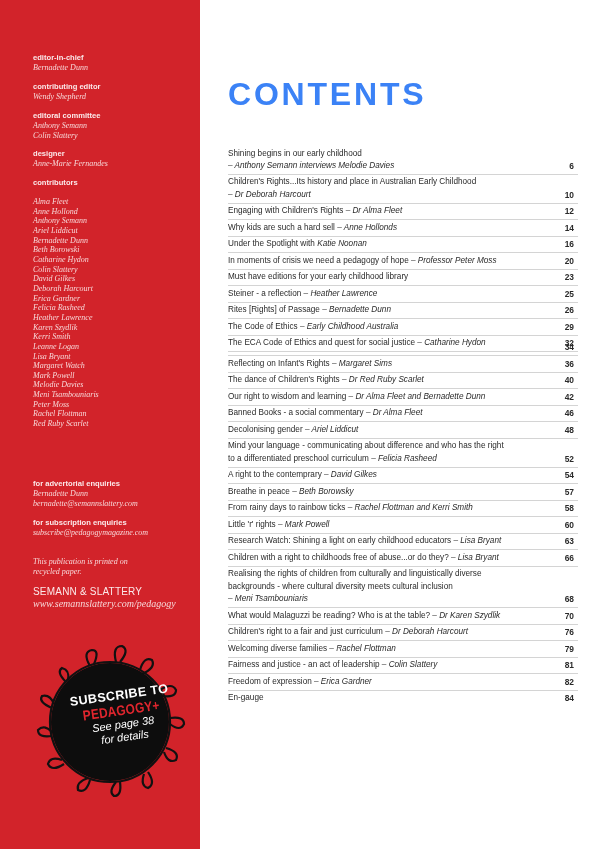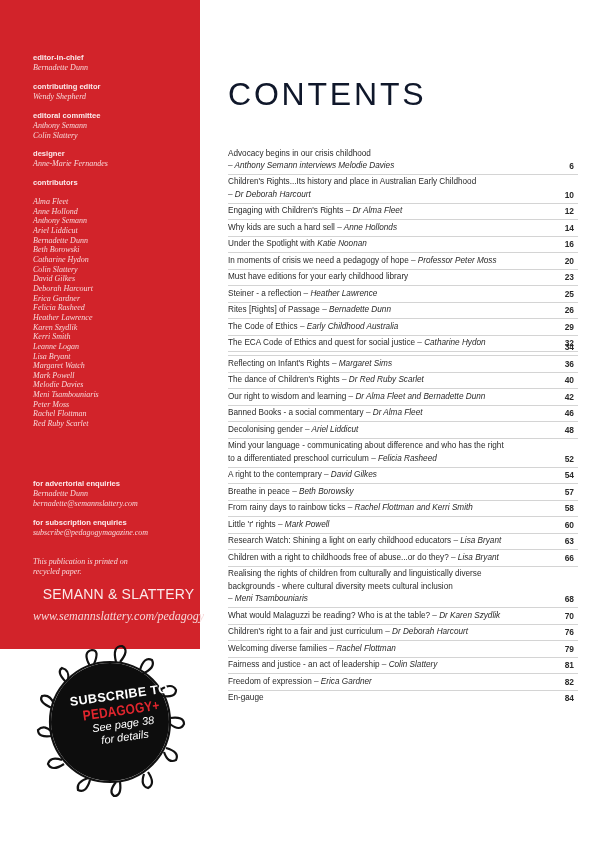--- a/index.html
+++ b/index.html
@@ -2,46 +2,46 @@
 <html><head>
 <meta charset="utf-8">
 <style>
   html, body { margin: 0; padding: 0; }
   body {
     width: 600px; height: 849px; position: relative; overflow: hidden;
     background: #ffffff;
     font-family: "Liberation Sans", sans-serif;
   }
   .sidebar {
-    position: absolute; left: 0; top: 0; width: 200px; height: 649px;
+    position: absolute; left: 0; top: 0; width: 200px; height: 849px;
     background: #d2232a;
     color: #f7dadb;
     font-family: "Liberation Serif", serif;
   }
   .sb-block { position: absolute; left: 33px; }
   .sb-head { font-family: "Liberation Sans", sans-serif; font-weight: bold; font-size: 7.6px; color: #fbe9ea; line-height: 10px; }
   .sb-line { font-size: 8px; line-height: 9.7px; color: #f7d7d8; font-style: italic; }
   .sb-contrib .sb-line { line-height: 9.65px; }
-  .brand { font-family: "Liberation Sans", sans-serif; font-size: 14px; letter-spacing: 0.2px; color: #fbe9ea; text-align: center; }
-  .brand-url { font-size: 12px; color: #f7d7d8; margin-top: 10px; }
+  .brand { font-family: "Liberation Sans", sans-serif; font-size: 10px; letter-spacing: 0.2px; color: #fbe9ea; }
+  .brand-url { font-size: 10px; color: #f7d7d8; margin-top: 2px; }
 
   .badge { position: absolute; left: 30px; top: 640px; width: 160px; height: 160px; }
   .badge-text {
     position: absolute; left: 62px; top: 688px; width: 120px; text-align: center;
     transform: rotate(-8deg); transform-origin: center;
     color: #fff;
   }
   .badge-t1 { font-family: "Liberation Sans", sans-serif; font-weight: bold; font-size: 12.5px; letter-spacing: 0.4px; }
   .badge-t2 { font-family: "Liberation Sans", sans-serif; font-weight: bold; font-size: 14px; color: #e0262e; letter-spacing: 0.2px; transform: scaleX(0.85); }
   .badge-t3 { font-family: "Liberation Sans", sans-serif; font-style: italic; font-size: 11px; line-height: 13px; }
 
   .title {
     position: absolute; left: 228px; top: 76px;
-    font-family: "Liberation Sans", sans-serif; font-weight: normal;
-    font-size: 32px; letter-spacing: 2.8px; color: #0f172a;
+    font-family: "Liberation Sans", sans-serif; font-weight: bold;
+    font-size: 32px; letter-spacing: 2.8px; color: #3b82f6;
   }
   .toc { position: absolute; left: 228px; top: 146px; width: 350px; }
   .toc-row {
     position: relative; border-bottom: 0.6px solid #d4d4d4;
     font-size: 8.2px; line-height: 12.4px; color: #2a2a2a;
     padding: 1.5px 0 1.6px 0;
   }
   .toc-row:last-child { border-bottom: none; }
   .toc-title { display: block; width: 318px; }
   .toc-author { font-style: italic; text-align: right; }
@@ -139,21 +139,21 @@
 <div class="badge-text">
   <div class="badge-t1">SUBSCRIBE TO</div>
   <div class="badge-t2">PEDAGOGY+</div>
   <div class="badge-t3">See page 38</div>
   <div class="badge-t3">for details</div>
 </div>
 
 <div class="title">CONTENTS</div>
 <div class="toc" id="toc">
     <div class="toc-row">
-      <span class="toc-title"><span>Advocacy begins in our crisis childhood</span><br><span class="toc-author">– Anthony Semann interviews Melodie Davies</span></span>
+      <span class="toc-title"><span>Shining begins in our early childhood</span><br><span class="toc-author">– Anthony Semann interviews Melodie Davies</span></span>
       <span class="toc-page">6</span>
     </div>
     <div class="toc-row">
       <span class="toc-title"><span>Children's Rights...Its history and place in Australian Early Childhood</span><br><span class="toc-author">– Dr Deborah Harcourt</span></span>
       <span class="toc-page">10</span>
     </div>
     <div class="toc-row">
       <span class="toc-title"><span>Engaging with Children's Rights </span><span class="toc-author">– Dr Alma Fleet</span></span>
       <span class="toc-page">12</span>
     </div>

